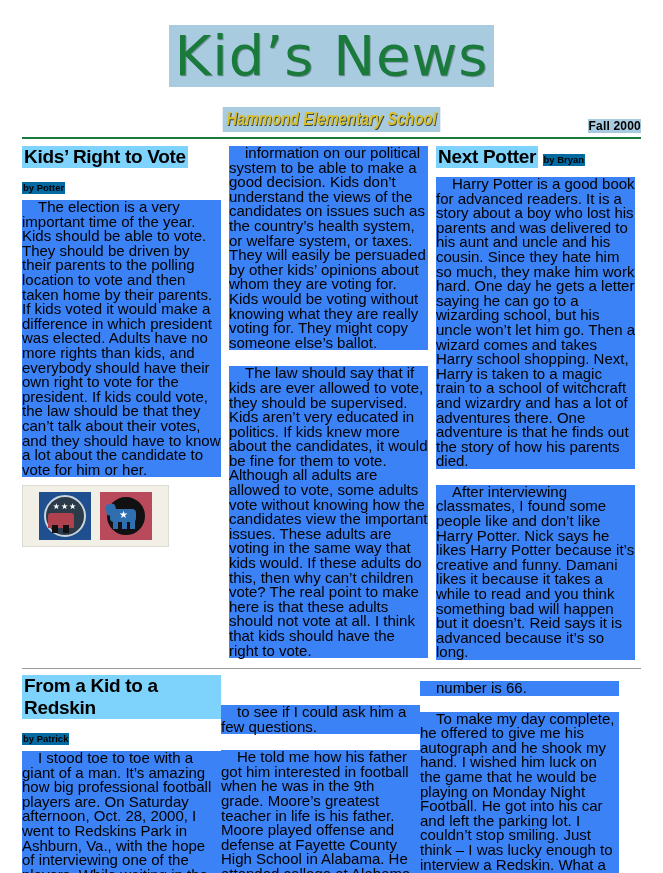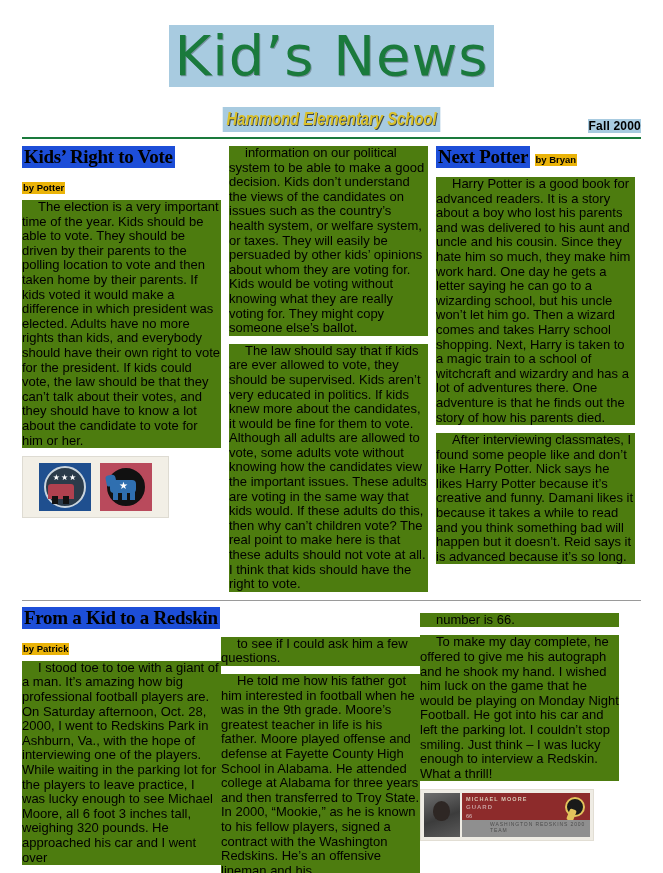--- a/index.html
+++ b/index.html
@@ -92,52 +92,52 @@
   .bottom-section {
     display: flex;
     gap: 0;
     margin-top: 6px;
   }
   .col {
     width: 199px;
     flex: 0 0 199px;
   }
   .headline {
-    font-family: Liberation Serif, serif;
+    font-family: Liberation Sans, sans-serif;
     font-weight: bold;
     font-size: 19px;
     line-height: 22px;
     margin: 0 0 9px 0;
-    background: #1d4ed8;
+    background: #7dd3fc;
     display: inline-block;
     padding: 0 2px;
     letter-spacing: -0.3px;
   }
   .byline {
     font-family: "Liberation Sans", sans-serif;
     font-weight: bold;
     font-size: 9.5px;
     line-height: 12px;
     margin: 0 0 6px 0;
-    background: #eab308;
+    background: #0369a1;
     display: inline-block;
     padding: 0 1px;
   }
   .body-text p {
     margin: 0;
     font-family: "Liberation Sans", sans-serif;
-    font-size: 13px;
+    font-size: 15px;
     line-height: 14.6px;
     text-indent: 16px;
-    background: #4d7c0f;
+    background: #3b82f6;
     box-decoration-break: clone;
     -webkit-box-decoration-break: clone;
     color: #000;
   }
-  .body-text p + p { margin-top: 8px; }
+  .body-text p + p { margin-top: 16px; }
 
   
   .figure-parties {
     margin: 8px 0 0 0;
     width: 147px;
     height: 62px;
     background: #f2efe6;
     border: 1px solid #dedbd2;
     box-sizing: border-box;
     display: flex;

